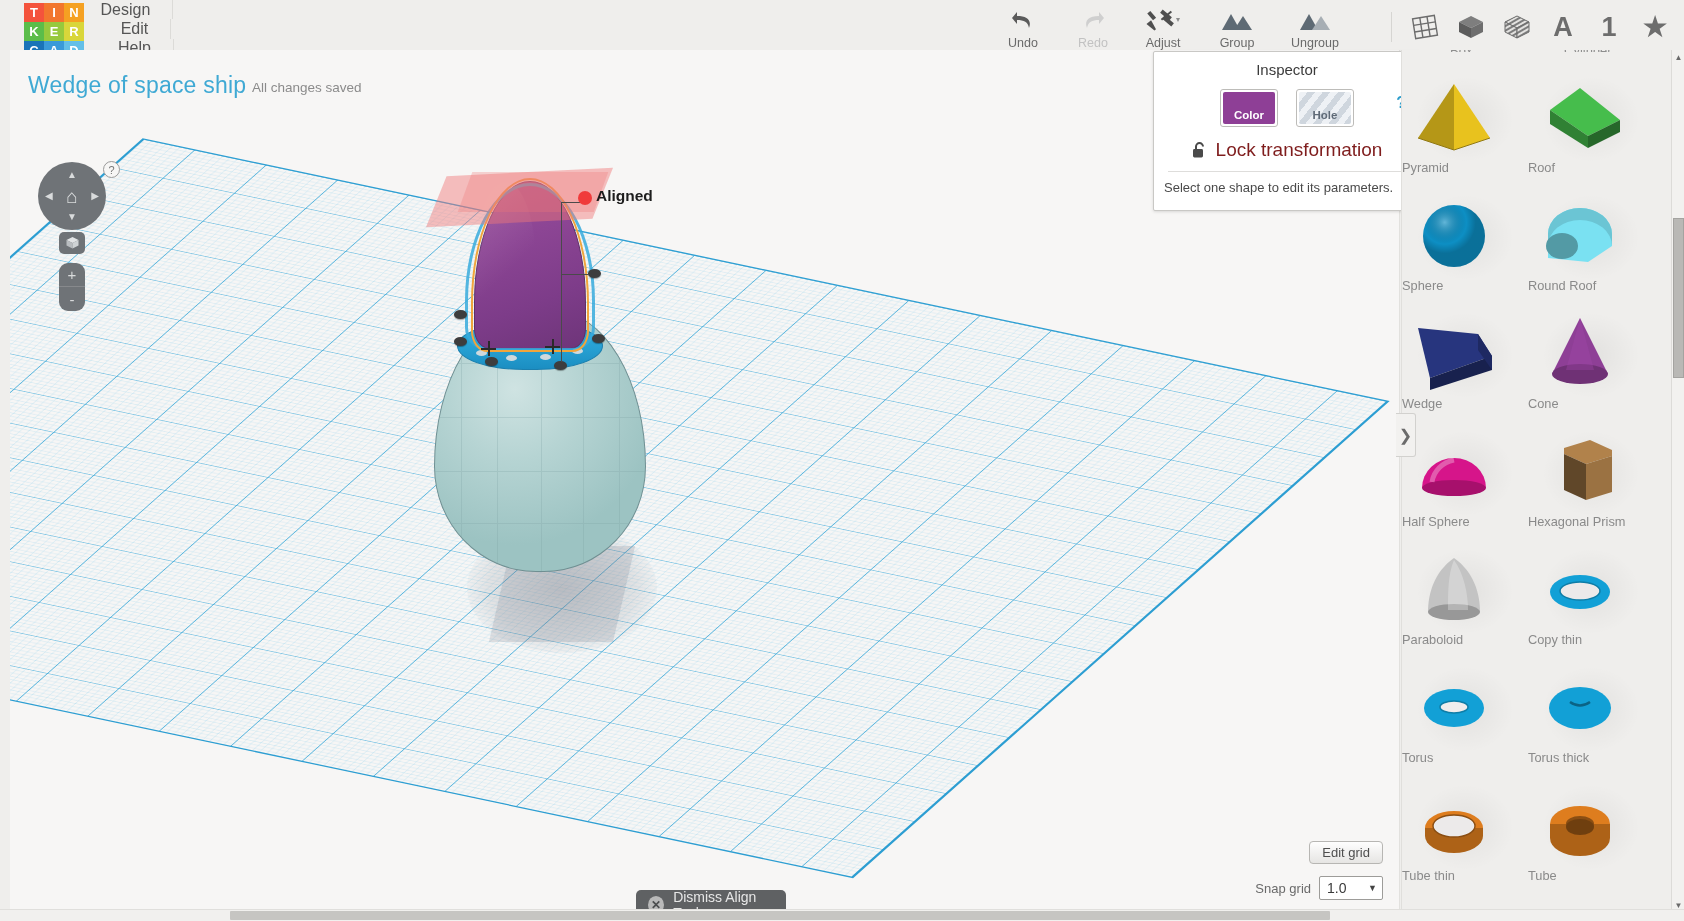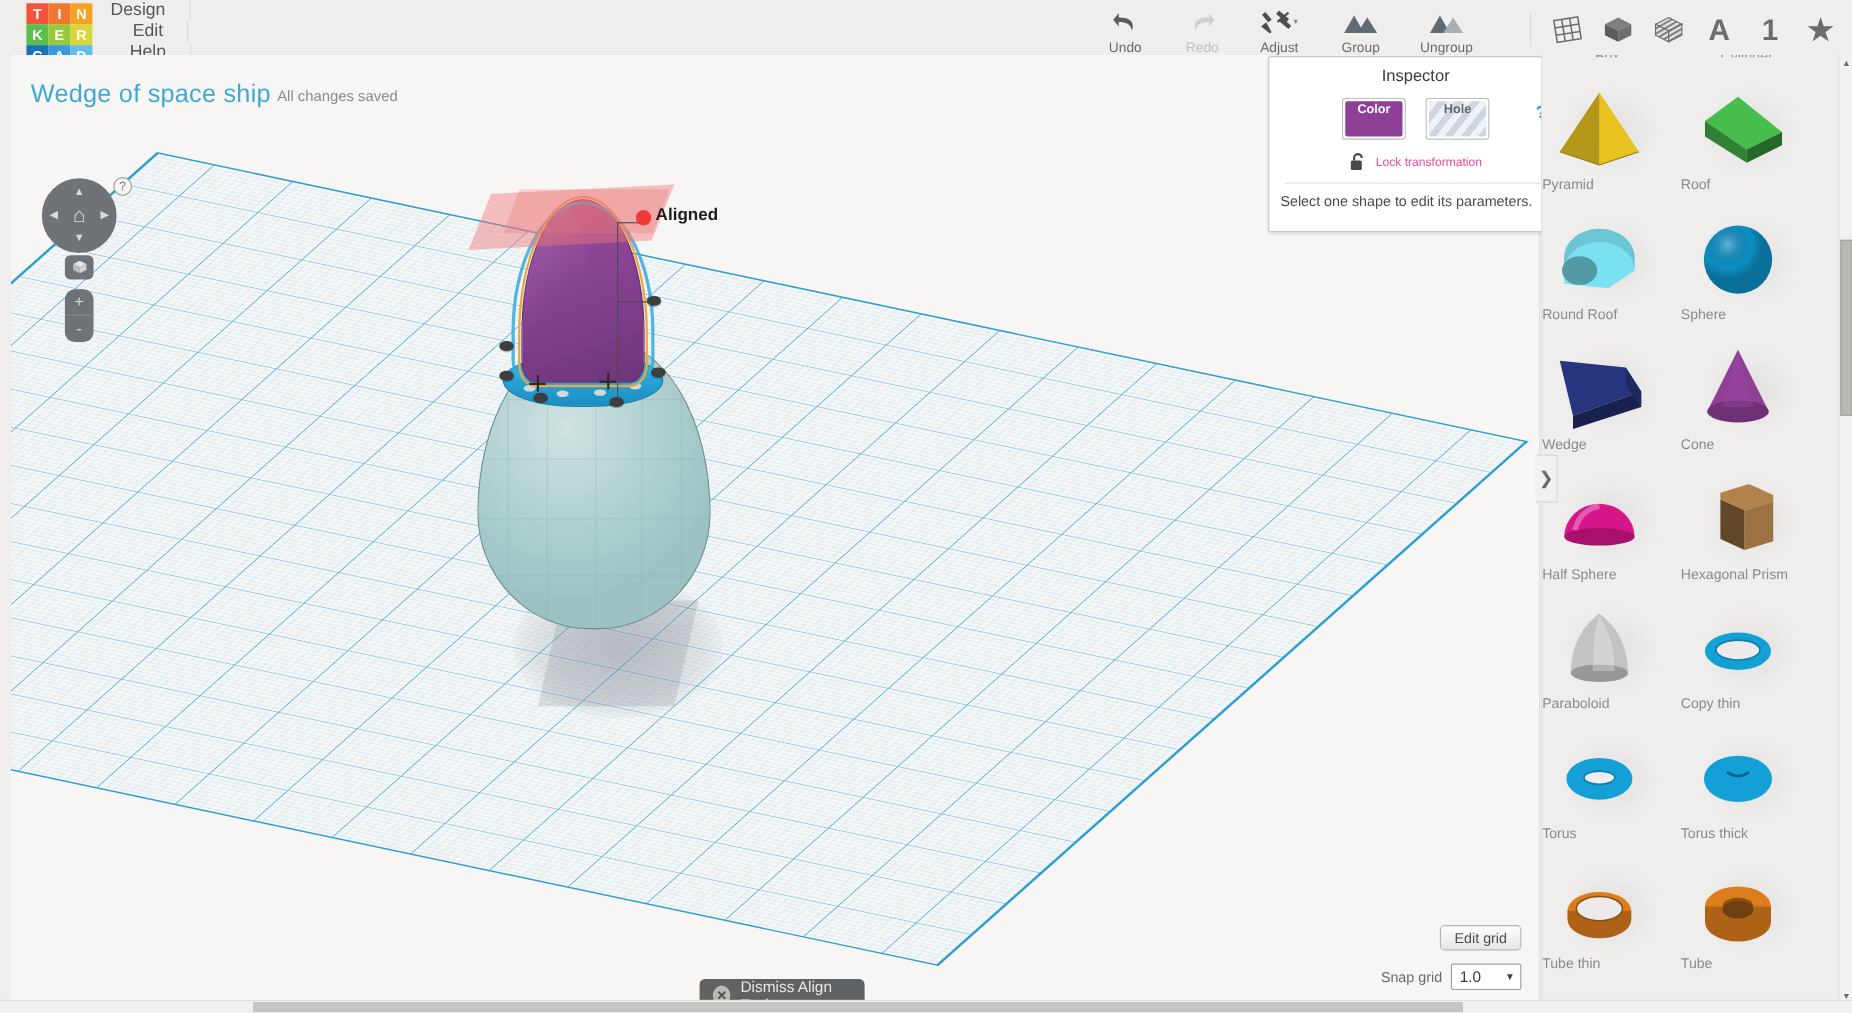--- a/index.html
+++ b/index.html
@@ -221,27 +221,27 @@
   }
   .inspector h3 { text-align: center; font-size: 15px; font-weight: normal; color: #3b3b3b; margin-top: 9px; }
   .inspchips { display: flex; gap: 18px; justify-content: center; margin-top: 11px; }
   .chip {
     width: 58px; height: 38px; border: 1px solid #bdbcb9; border-radius: 3px;
     position: relative; cursor: pointer; overflow: hidden;
     display: flex; align-items: flex-end; justify-content: center;
     background: #fff; padding: 2px;
   }
   .chip .fill { position: absolute; inset: 2px; border-radius: 2px; }
-  .chip .clbl { position: relative; font-size: 11.5px; font-weight: bold; z-index: 2; padding-bottom: 18px; }
+  .chip .clbl { position: relative; font-size: 11.5px; font-weight: bold; z-index: 2; padding-bottom: 3px; }
   .chip.color .clbl { color: #fff; }
   .chip.hole .clbl { color: #5f6a77; }
   .qhelp { position: absolute; right: 14px; top: 42px; color: #2a9ccb; font-size: 16px; font-weight: bold; cursor: pointer; }
   .lockrow { display: flex; align-items: center; justify-content: center; gap: 9px; margin-top: 12px; }
   .lockrow .lk { font-size: 15px; color: #4a4a4a; }
-  .lockrow .lklbl { font-size: 11px; color: #ec4899; }
+  .lockrow .lklbl { font-size: 19px; color: #7f1d1d; }
   .inspdiv { height: 1px; background: #dedddb; margin: 10px 14px 0; }
   .insphint { font-size: 13px; color: #4a4a4a; padding: 8px 0 0 10px; }
 
   
   .shapespanel {
     position: absolute; left: 1401px; top: 50px;
     width: 270px; height: 862px; background: #efeeec;
     overflow: hidden;
     border-left: 1px solid #e0dfdc;
   }
@@ -563,48 +563,48 @@
               <path d="M22 34 L60 60 L60 72 L22 48 Z" fill="#308134"></path>
               <path d="M92 44 L60 60 L60 72 L92 56 Z" fill="#26672a"></path>
             </svg>
           </div>
           <div class="slabel">Roof</div>
         </div>
         <div class="shapecell">
           <div class="glow"></div>
           <div class="art">
             <svg width="104" height="84" viewBox="0 0 104 84">
-              <path d="M20 64 L20 40 A32 26 0 0 1 84 40 L84 52 L60 68 Z" fill="#7ae1f2"></path>
-              <path d="M20 40 A32 26 0 0 1 84 40 L84 52 A32 26 0 0 0 20 52 Z" fill="#6bc5d4"></path>
-              <ellipse cx="34" cy="52" rx="16" ry="13" fill="#539aa5"></ellipse>
-            </svg>
-          </div>
-          <div class="slabel">Round Roof</div>
-        </div>
-        <div class="shapecell">
-          <div class="glow"></div>
-          <div class="art">
-            <svg width="104" height="84" viewBox="0 0 104 84">
               <circle cx="52" cy="42" r="31" fill="#0d8fc4"></circle>
               <circle cx="52" cy="42" r="31" fill="url(#sphgrad)"></circle>
               <defs>
                 <radialGradient id="sphgrad" cx="35%" cy="28%">
                   <stop offset="0%" stop-color="#fff" stop-opacity=".35"></stop>
                   <stop offset="70%" stop-color="#000" stop-opacity="0"></stop>
                   <stop offset="100%" stop-color="#000" stop-opacity=".22"></stop>
                 </radialGradient>
               </defs>
             </svg>
           </div>
           <div class="slabel">Sphere</div>
         </div>
         <div class="shapecell">
           <div class="glow"></div>
           <div class="art">
             <svg width="104" height="84" viewBox="0 0 104 84">
+              <path d="M20 64 L20 40 A32 26 0 0 1 84 40 L84 52 L60 68 Z" fill="#7ae1f2"></path>
+              <path d="M20 40 A32 26 0 0 1 84 40 L84 52 A32 26 0 0 0 20 52 Z" fill="#6bc5d4"></path>
+              <ellipse cx="34" cy="52" rx="16" ry="13" fill="#539aa5"></ellipse>
+            </svg>
+          </div>
+          <div class="slabel">Round Roof</div>
+        </div>
+        <div class="shapecell">
+          <div class="glow"></div>
+          <div class="art">
+            <svg width="104" height="84" viewBox="0 0 104 84">
               <path d="M16 16 L76 22 L90 44 L28 66 Z" fill="#27357e"></path>
               <path d="M28 66 L90 44 L90 58 L28 78 Z" fill="#18214e"></path>
               <path d="M76 22 L90 44 L90 58 L76 38 Z" fill="#1e2962"></path>
             </svg>
           </div>
           <div class="slabel">Wedge</div>
         </div>
         <div class="shapecell">
           <div class="glow"></div>
           <div class="art">

